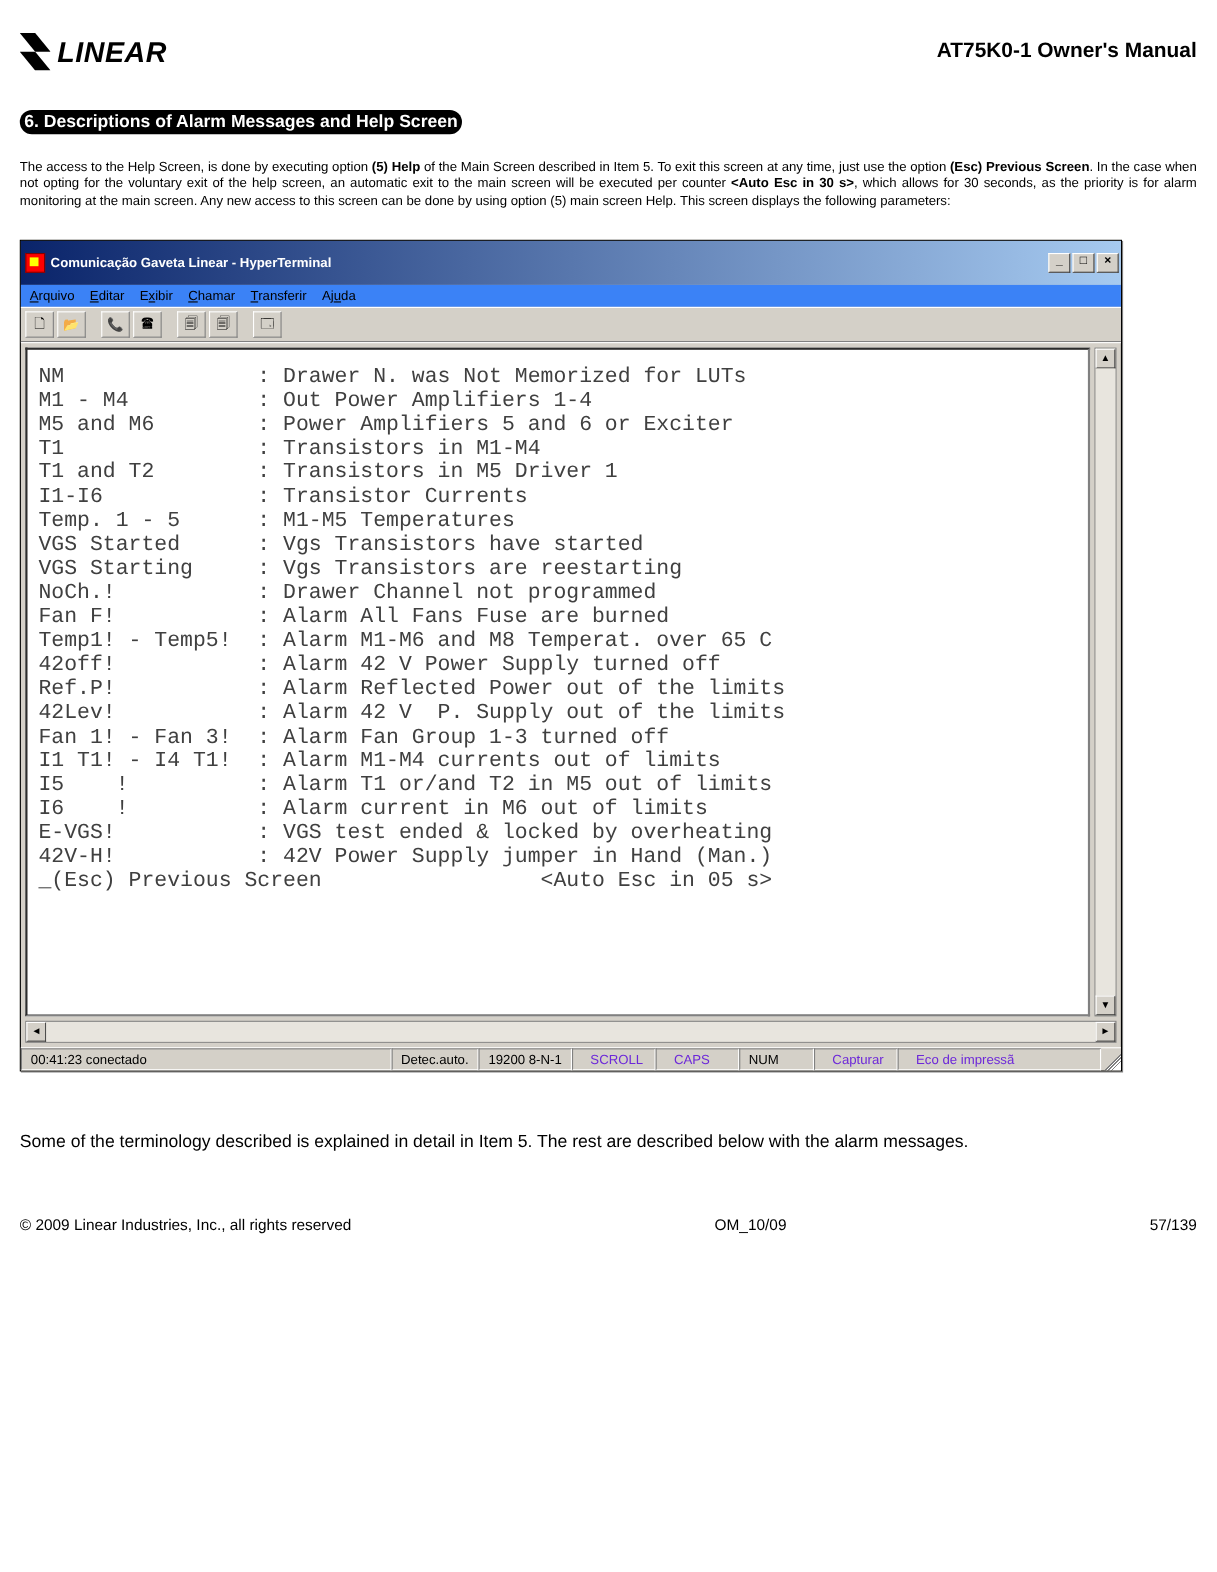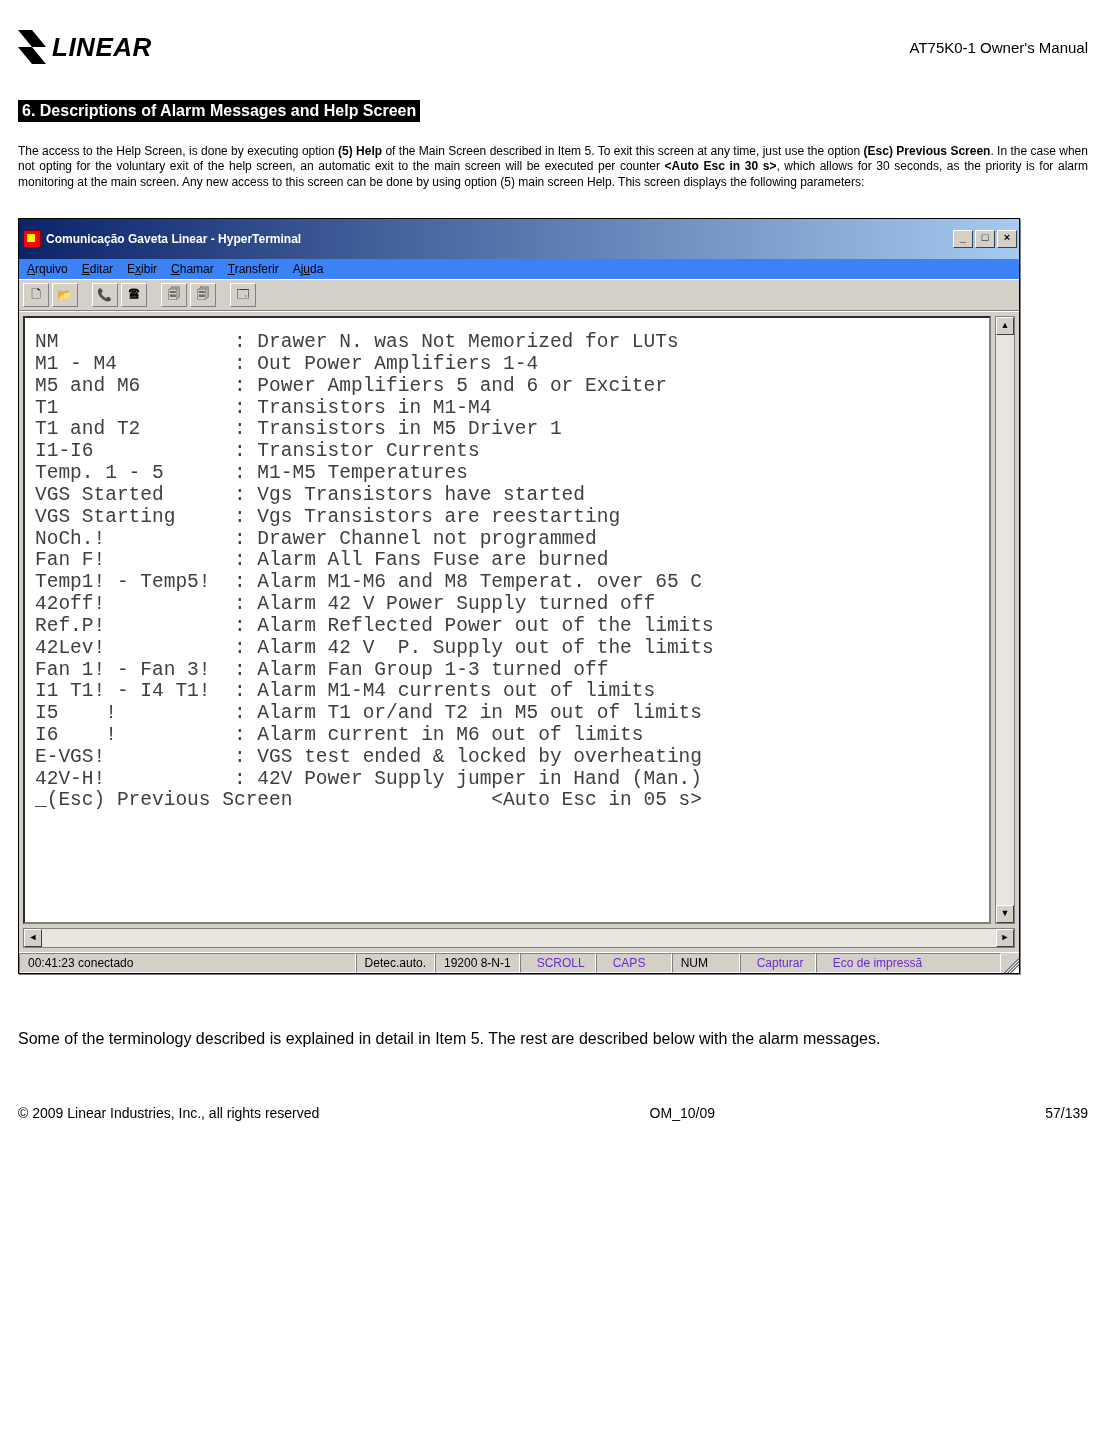--- a/index.html
+++ b/index.html
@@ -25,32 +25,33 @@
     font-style: italic;
     font-size: 26px;
     letter-spacing: 0.5px;
   }
   .logo-shape {
     width: 28px;
     height: 34px;
     position: relative;
   }
   .doc-label {
-    font-weight: normal;
-    font-size: 15px;
+    font-weight: bold;
+    font-size: 19px;
     text-align: center;
   }
   .section-head {
     background: #000;
     color: #fff;
     font-weight: bold;
     display: inline-block;
     padding: 2px 4px;
     font-size: 16px;
     margin-bottom: 22px;
+    border-radius: 11px;
   }
   .body-text {
     font-size: 12px;
     line-height: 1.28;
     text-align: justify;
     margin-bottom: 28px;
   }
   .body-text b { font-weight: bold; }
 
   

